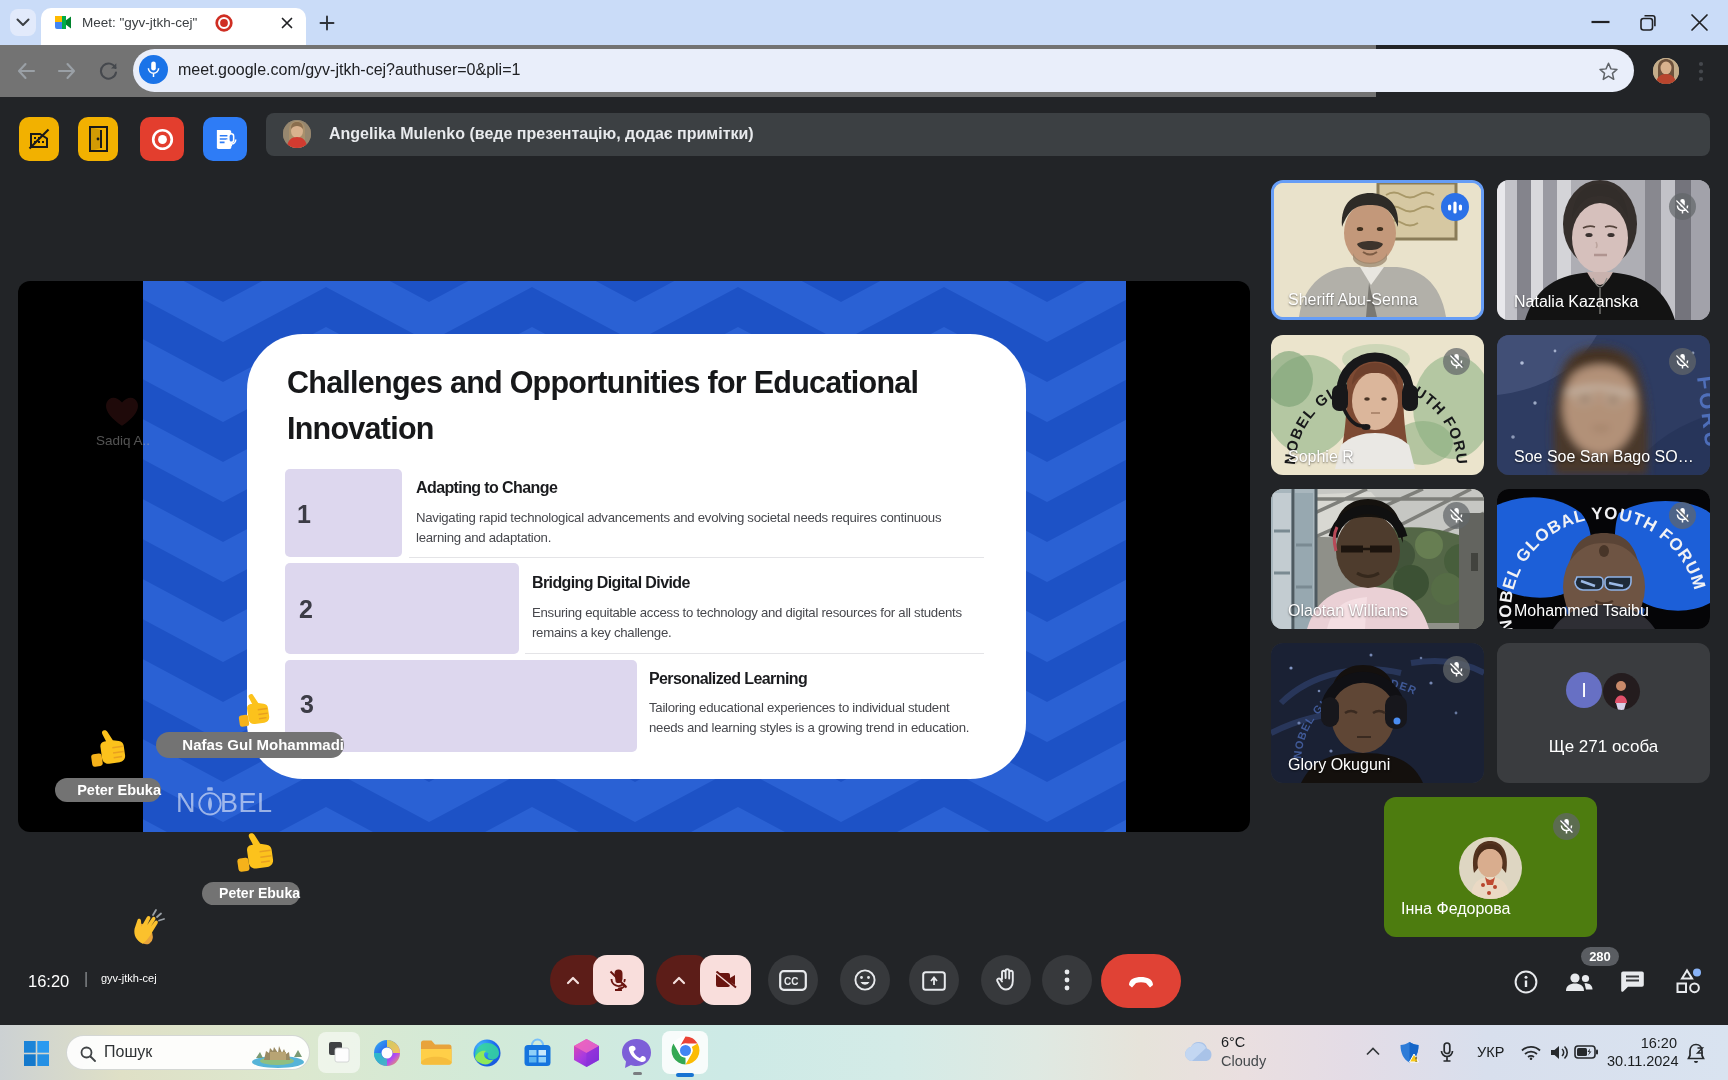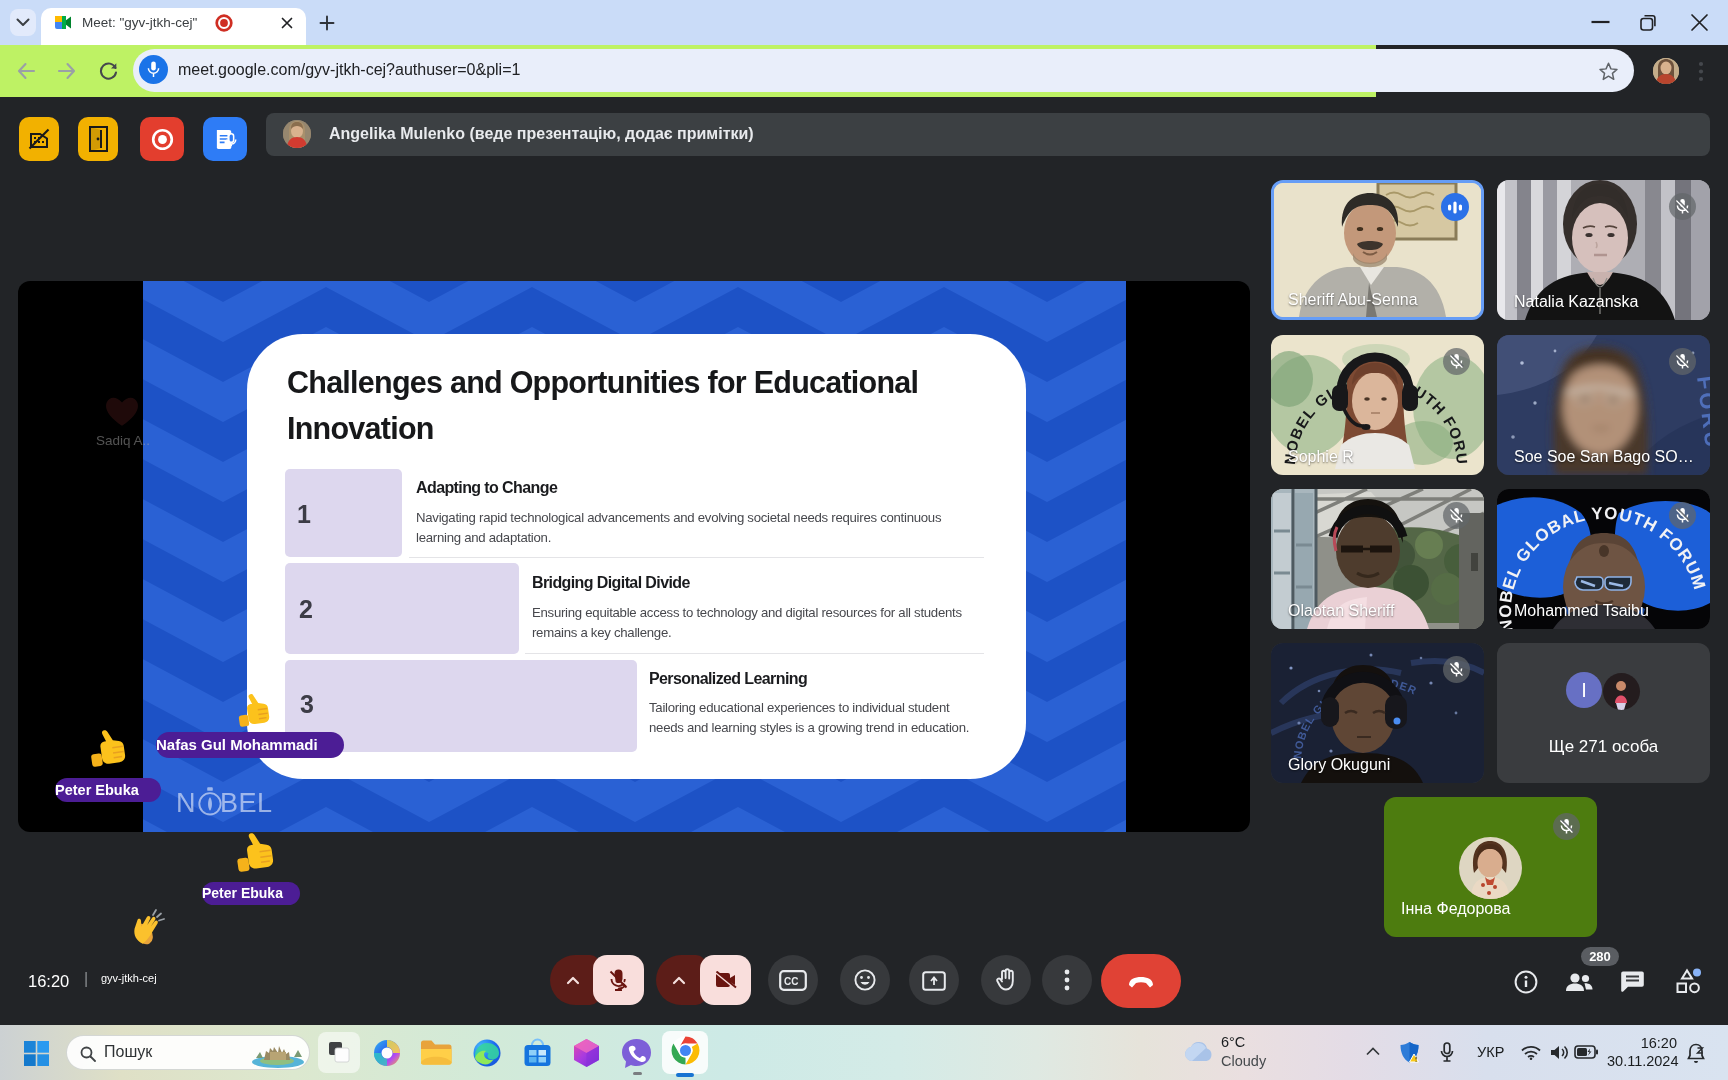--- a/index.html
+++ b/index.html
@@ -2,35 +2,35 @@
 <html><head>
 <meta charset="utf-8">
 <style>
 * { margin:0; padding:0; box-sizing:border-box; }
 html,body { width:1728px; height:1080px; overflow:hidden; background:#222427; font-family:"Liberation Sans", sans-serif; }
 .abs { position:absolute; }
 #page { position:relative; width:1728px; height:1080px; }
 #titlebar { position:absolute; left:0; top:0; width:1728px; height:45px; background:#cadcf8; }
 #tab { position:absolute; left:41px; top:8px; width:265px; height:37px; background:#fff; border-radius:10px 10px 0 0; }
 #tabtitle { position:absolute; left:82px; top:15px; font-size:13.5px; color:#3c4043; }
-#toolbar { position:absolute; left:0; top:45px; width:1376px; height:52px; background:#bef264; }
+#toolbar { position:absolute; left:0; top:45px; width:1376px; height:52px; background:#737373; }
 #urlbar { position:absolute; left:133px; top:4px; width:1501px; height:43px; border-radius:22px; background:#e9eefa; }
 #meet { position:absolute; left:0; top:97px; width:1728px; height:928px; background:#222427; }
 .mbtn { position:absolute; top:20px; width:40px; height:44px; border-radius:10px; }
 #presbar { position:absolute; left:266px; top:16px; width:1444px; height:43px; background:#3c4043; border-radius:8px; }
 #video { position:absolute; left:18px; top:184px; width:1232px; height:551px; background:#000; border-radius:12px; overflow:hidden; }
 #slide { position:absolute; left:125px; top:0; width:983px; height:397px; }
 #card { position:absolute; left:104px; top:53px; width:779px; height:445px; background:#fff; border-radius:56px; }
 .h1 { position:absolute; left:40px; font-size:30.5px; font-weight:bold; color:#17181a; letter-spacing:-0.75px; line-height:46px; }
 .lav { position:absolute; background:#ddd7ee; border-radius:5px; }
 .num { position:absolute; font-size:25px; font-weight:bold; color:#3c3c46; }
 .rtitle { position:absolute; font-size:16px; font-weight:bold; color:#1a1b1e; letter-spacing:-0.6px; }
 .rdesc { position:absolute; font-size:13.2px; color:#47484d; line-height:20px; letter-spacing:-0.27px; }
 .divline { position:absolute; height:1px; background:#e4e4e7; }
-.npill { position:absolute; background:#4c1d95; border-radius:13px; color:#fff; font-size:15px; font-weight:bold; text-align:left; }
+.npill { position:absolute; background:#737373; border-radius:13px; color:#fff; font-size:15px; font-weight:bold; text-align:right; }
 .tile { position:absolute; width:213px; height:140px; border-radius:12px; overflow:hidden; background:#393b3e; }
 .tname { position:absolute; left:17px; bottom:9px; font-size:16px; color:#fff; text-shadow:0 1px 2px rgba(0,0,0,0.55); }
 .micoff { position:absolute; top:13px; right:14px; width:27px; height:27px; border-radius:50%; background:rgba(99,102,106,0.72); }
 .micglyph { position:absolute; top:5px; left:5px; }
 #botbar { position:absolute; left:0; top:833px; width:1728px; height:95px; }
 .cbtn { position:absolute; top:25px; width:50px; height:50px; border-radius:50%; background:#37393c; }
 #taskbar { position:absolute; left:0; top:1025px; width:1728px; height:55px;
   background:linear-gradient(90deg,#ccd1d3 0%,#dfe0c6 7%,#dce8cf 17%,#d2ead8 28%,#cdeae6 42%,#d4ebe7 52%,#dfe9e2 60%,#e6e3da 66%,#eadfe0 72%,#e4dce6 78%,#d8dfed 86%,#d9e3f0 100%); }
 #search { position:absolute; left:66px; top:10px; width:244px; height:35px; border-radius:18px; background:rgba(255,255,255,0.92); border:1px solid rgba(150,158,152,0.4); }
 </style>
@@ -383,21 +383,21 @@
         <path d="M86 84 q11 7 22 0" stroke="#35281c" stroke-width="3" fill="none"></path>
       </svg>
       <div class="micoff">
           <svg class="micglyph" width="17" height="17" viewBox="0 0 17 17">
             <rect x="6.2" y="1" width="4.6" height="8" rx="2.3" fill="#fff"></rect>
             <path d="M3.4 7.5 a5.1 5.1 0 0 0 10.2 0 M8.5 12.6 V15.5" stroke="#fff" stroke-width="1.5" fill="none"></path>
             <path d="M2.5 2.5 L14.5 14.5" stroke="#fff" stroke-width="1.5"></path>
             <path d="M3.5 1.5 L15.5 13.5" stroke="rgba(99,102,106,0.9)" stroke-width="1.5"></path>
           </svg>
         </div>
-      <div class="tname">Olaotan Sheriff</div>
+      <div class="tname">Olaotan Williams</div>
     </div>
 
     <div class="tile" style="left:1497px;top:392px">
       <svg width="213" height="140" style="position:absolute;left:0;top:0">
         <rect width="213" height="140" fill="#050507"></rect>
         <path d="M0 16 C32 2 64 8 84 24 C98 40 98 72 84 94 C64 114 26 112 0 98 Z" fill="#1c5fd8"></path>
         <path d="M122 24 C150 6 196 10 213 24 V114 C188 128 148 122 132 102 C118 86 114 42 122 24 Z" fill="#1c5fd8"></path>
         <path d="M68 118 C90 106 126 106 148 120 L142 140 H74 Z" fill="#1c5fd8" opacity="0.75"></path>
         <ellipse cx="107" cy="98" rx="41" ry="48" fill="#6e5443"></ellipse>
         <path d="M73 72 C78 52 90 44 107 44 C124 44 136 52 141 72 C131 58 121 54 107 54 C93 54 83 58 73 72 Z" fill="#5a4436"></path>

